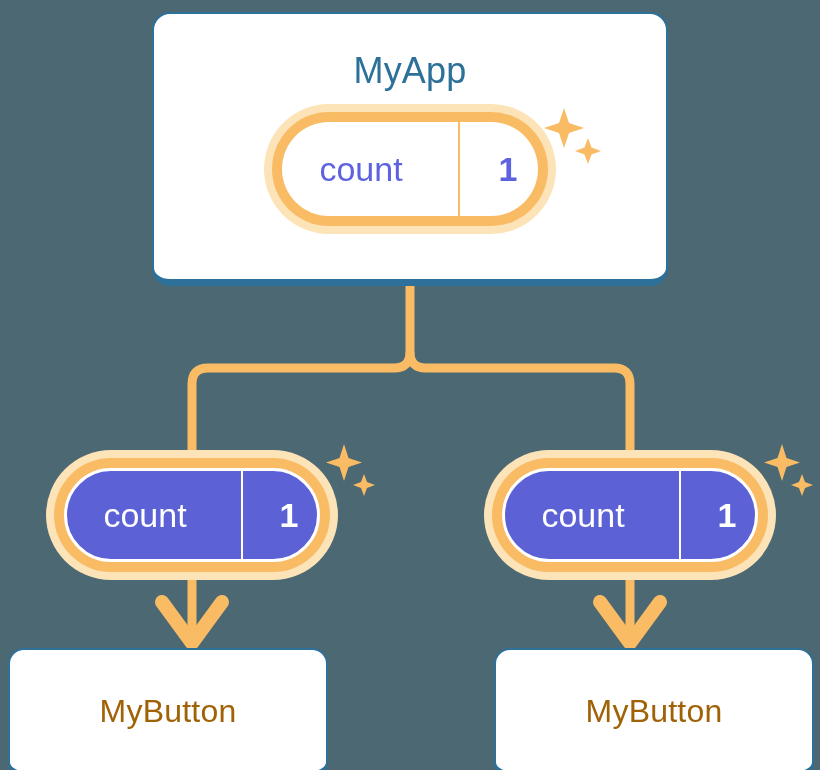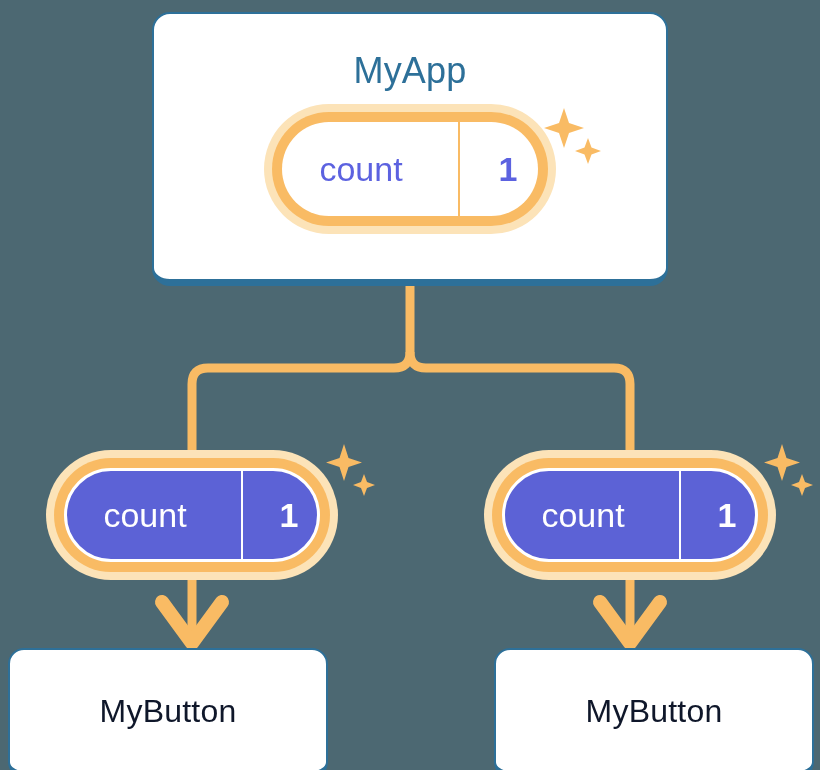--- a/index.html
+++ b/index.html
@@ -156,21 +156,21 @@
     border: 2px solid #2d7099;
     border-bottom-width: 7px;
     box-sizing: border-box;
     z-index: 3;
     display: flex;
     align-items: flex-start;
     justify-content: center;
   }
   .btn-label {
     font-size: 32px;
-    color: #0f172a;
+    color: #a16207;
     margin-top: 43px;
     letter-spacing: 0.2px;
   }
 </style>
 </head>
 <body>
 
 <div id="stage">
 
   <svg id="connectors" viewBox="0 0 820 770" width="820" height="770">

